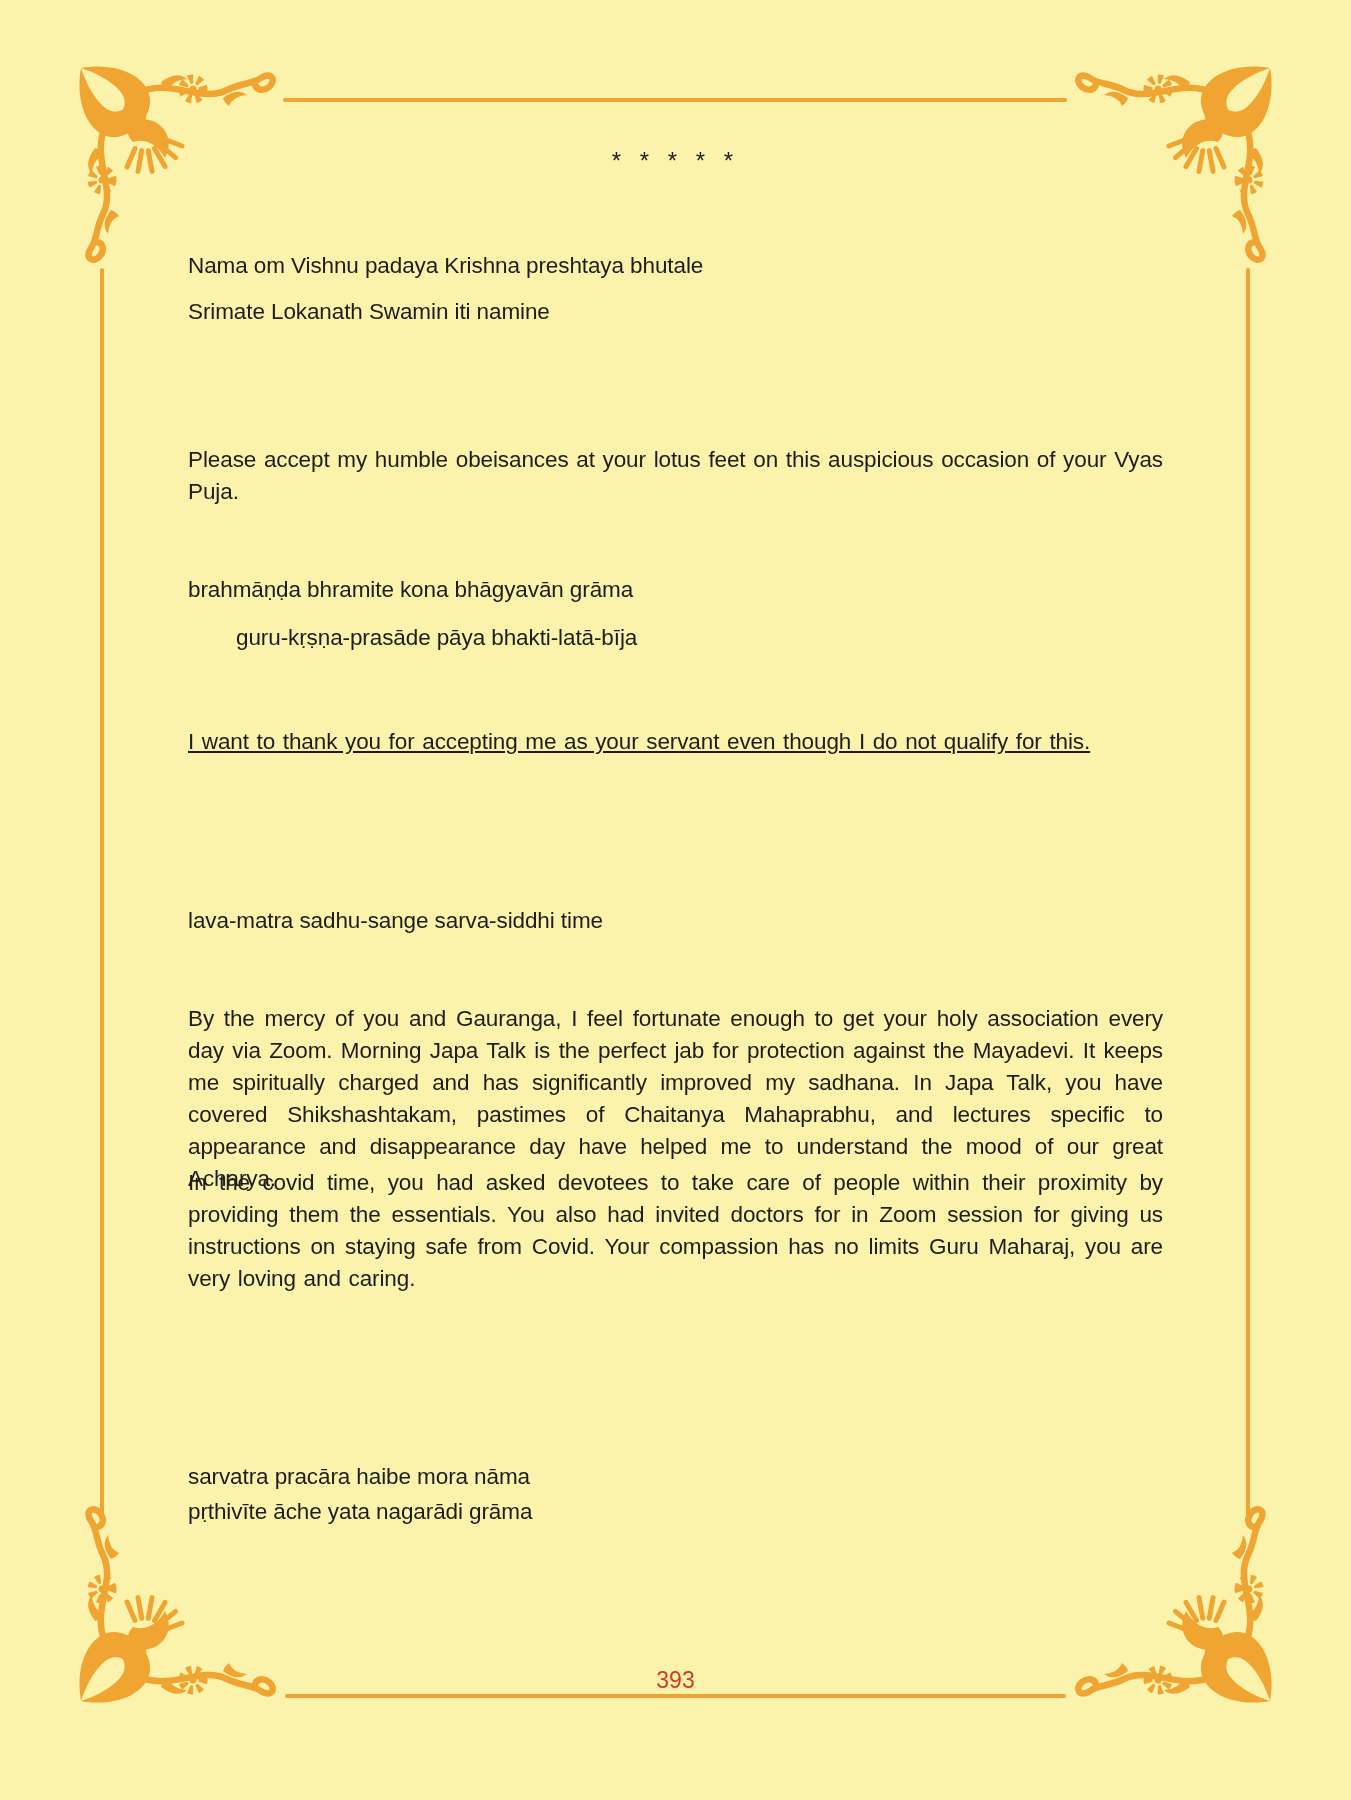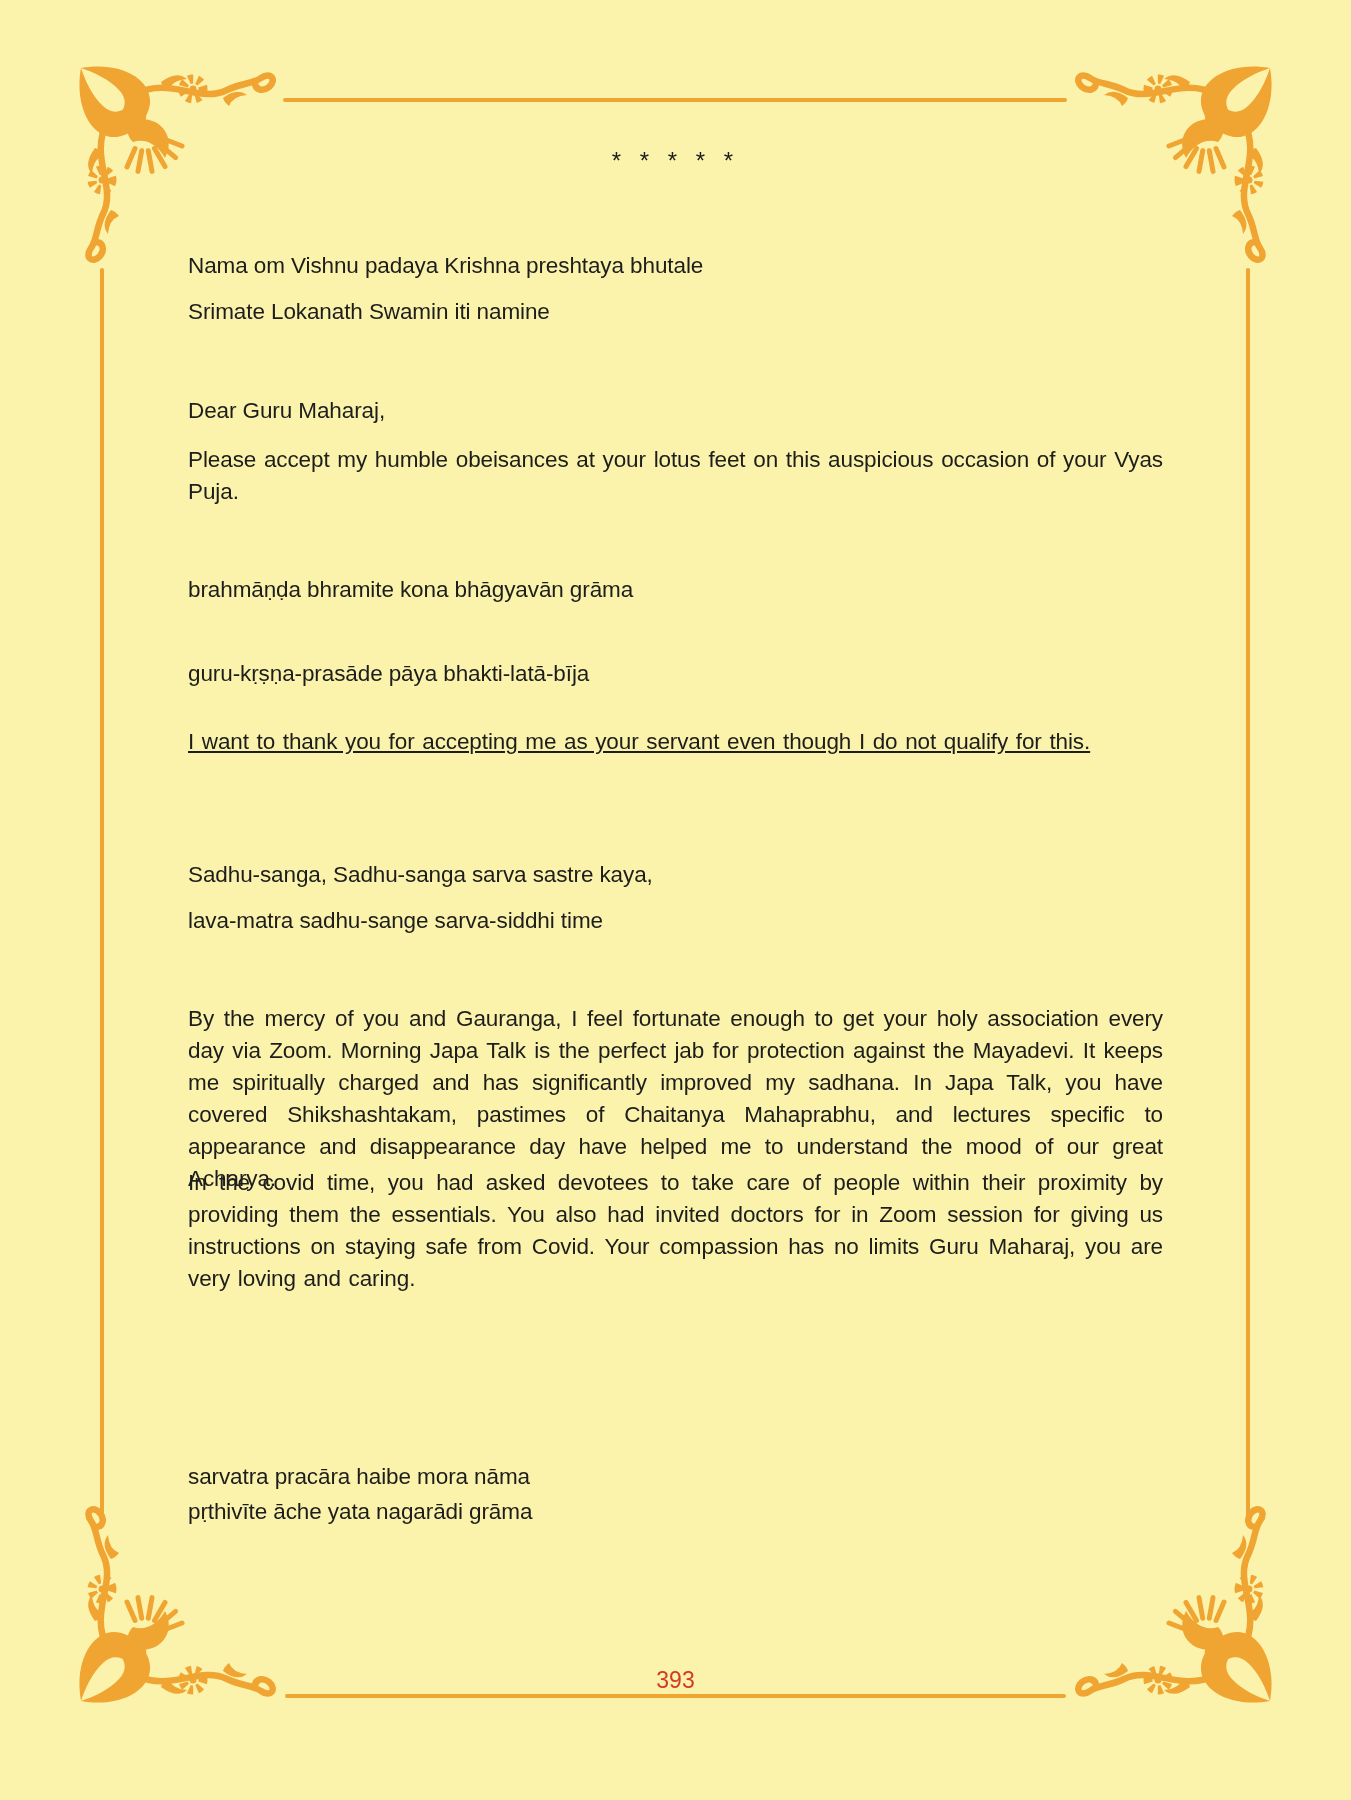--- a/index.html
+++ b/index.html
@@ -33,21 +33,21 @@
   .sep{
     position:absolute;left:0;top:145px;width:1351px;
     text-align:center;font-size:24px;line-height:32px;letter-spacing:6px;
     color:#1d1d1b;
   }
   .pos-nama{top:250px;}
   .pos-srimate{top:296px;}
   .pos-dear{top:395px;}
   .pos-please{top:444px;}
   .pos-brahmanda{top:574px;}
-  .pos-guru{top:658px;}
+  .pos-guru{top:622px;margin-left:48px;}
   .pos-iwant{top:726px;text-decoration:underline;}
   .pos-sadhu{top:859px;}
   .pos-lava{top:905px;}
   .pos-mercy{top:1003px;}
   .pos-covid{top:1167px;}
   .pos-prthivite{top:1496px;}
   .pos-sarvatra{top:1461px;}
   .pagenum{
     position:absolute;left:0;top:1664px;width:1351px;
     text-align:center;font-size:23px;line-height:32px;
@@ -203,29 +203,27 @@
         <line x1="60" y1="86.5" x2="52" y2="105"></line>
       </g>
     </svg>
   </div>
 
   <div class="sep">* * * * *</div>
 
   <div class="tline pos-srimate">Srimate Lokanath Swamin iti namine</div>
   <div class="tline pos-nama">Nama om Vishnu padaya Krishna preshtaya bhutale</div>
 
-  <div class="tline pos-dear">Dear Guru Maharaj,</div>
   <div class="tpara pos-please">Please accept my humble obeisances at your lotus feet on this auspicious occasion of your Vyas Puja.</div>
 
   <div class="tline pos-brahmanda">brahmāṇḍa bhramite kona bhāgyavān grāma</div>
   <div class="tline pos-guru">guru-kṛṣṇa-prasāde pāya bhakti-latā-bīja</div>
 
   <div class="tpara pos-iwant">I want to thank you for accepting me as your servant even though I do not qualify for this.</div>
 
-  <div class="tline pos-sadhu">Sadhu-sanga, Sadhu-sanga sarva sastre kaya,</div>
   <div class="tline pos-lava">lava-matra sadhu-sange sarva-siddhi time</div>
 
   <div class="tpara pos-mercy">By the mercy of you and Gauranga, I feel fortunate enough to get your holy association every day via Zoom. Morning Japa Talk is the perfect jab for protection against the Mayadevi. It keeps me spiritually charged and has significantly improved my sadhana. In Japa Talk, you have covered Shikshashtakam, pastimes of Chaitanya Mahaprabhu, and lectures specific to appearance and disappearance day have helped me to understand the mood of our great Acharya.</div>
   <div class="tpara pos-covid">In the covid time, you had asked devotees to take care of people within their proximity by providing them the essentials. You also had invited doctors for in Zoom session for giving us instructions on staying safe from Covid. Your compassion has no limits Guru Maharaj, you are very loving and caring.</div>
 
   <div class="tline pos-prthivite">pṛthivīte āche yata nagarādi grāma</div>
   <div class="tline pos-sarvatra">sarvatra pracāra haibe mora nāma</div>
 
   <div class="pagenum">393</div>
 

